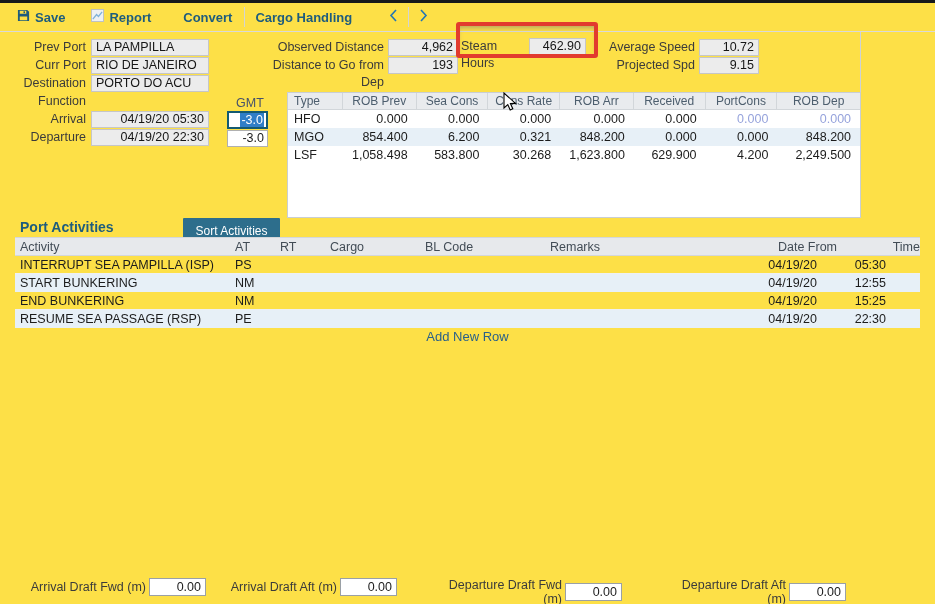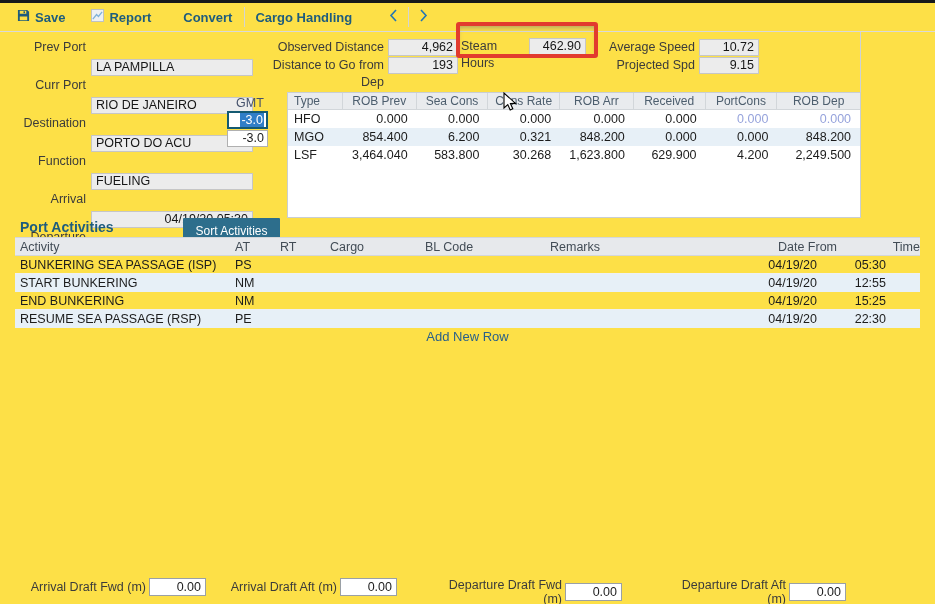--- a/index.html
+++ b/index.html
@@ -19,21 +19,21 @@
   .tb-sep { width:1px; height:20px; background:#d4d4d4; }
   .chev { display:flex; align-items:center; justify-content:center; width:18px; }
   
   .ro-field { background:#ececec; border:1px solid #c6c6c6; height:17px; line-height:15px; padding:0 4px; color:#161616; }
   .num { text-align:right; }
   .lbl { color:#3b3b3b; }
   
   .form-block { position:absolute; left:8px; top:39px; }
   .form-row { display:flex; margin-bottom:1px; }
   .form-row .lbl { width:78px; text-align:right; margin-right:5px; line-height:17px; }
-  .form-row .ro-field { width:162px;margin-top:20px; }
+  .form-row .ro-field { width:118px; }
   
   .gmt-label { position:absolute; left:236px; top:96px; color:#45516b; }
   .gmt-f1 { position:absolute; left:227px; top:111px; width:41px; height:18px;
             background:#fff; border:2px solid #145a72; text-align:right; padding:0 2px; line-height:14px; }
   .gmt-f1 .sel { background:#2f7ec7; color:#fff; padding:0 1px; }
   .gmt-f2 { position:absolute; left:227px; top:130px; width:41px; height:17px;
             background:#fff; border:1px solid #b0b0b0; text-align:right; padding:0 3px; line-height:15px; }
   
   .stat { position:absolute; display:flex; }
   .stat .lbl { text-align:right; line-height:17px; margin-right:4px; }
@@ -150,28 +150,28 @@
     <div class="form-row">
       <div class="lbl">Curr Port</div>
       <div class="ro-field">RIO DE JANEIRO</div>
     </div>
     <div class="form-row">
       <div class="lbl">Destination</div>
       <div class="ro-field">PORTO DO ACU</div>
     </div>
     <div class="form-row">
       <div class="lbl">Function</div>
-      <div class="ro-field">FUELING</div>
     </div>
     <div class="form-row">
       <div class="lbl">Arrival</div>
       <div class="ro-field num">04/19/20 05:30</div>
     </div>
     <div class="form-row">
       <div class="lbl">Departure</div>
+      <div class="ro-field num">04/19/20 22:30</div>
     </div>
   </div>
 
   <div class="gmt-label">GMT</div>
   <div class="gmt-f1">
     <span class="sel">-3.0</span>
   </div>
   <div class="gmt-f2">-3.0</div>
 
   <div class="stat" style="left:262px; top:39px;">
@@ -224,21 +224,21 @@
       <div class="fc1">854.400</div>
       <div class="fc2">6.200</div>
       <div class="fc3">0.321</div>
       <div class="fc4">848.200</div>
       <div class="fc5">0.000</div>
       <div class="fc6">0.000</div>
       <div class="fc7">848.200</div>
     </div>
     <div class="f-row">
       <div class="fc0">LSF</div>
-      <div class="fc1">3,464.040</div>
+      <div class="fc1">1,058.498</div>
       <div class="fc2">583.800</div>
       <div class="fc3">30.268</div>
       <div class="fc4">1,623.800</div>
       <div class="fc5">629.900</div>
       <div class="fc6">4.200</div>
       <div class="fc7">2,249.500</div>
     </div>
   </div>
 
   <div class="cursor-icon">
@@ -255,21 +255,21 @@
       <div class="ac0">Activity</div>
       <div class="ac1">AT</div>
       <div class="ac2">RT</div>
       <div class="ac3">Cargo</div>
       <div class="ac4">BL Code</div>
       <div class="ac5">Remarks</div>
       <div class="ac6">Date From</div>
       <div class="ac7">Time</div>
     </div>
     <div class="a-row">
-      <div class="ac0">BUNKERING SEA PASSAGE (ISP)</div>
+      <div class="ac0">INTERRUPT SEA PAMPILLA (ISP)</div>
       <div class="ac1">PS</div>
       <div class="ac2"></div>
       <div class="ac3"></div>
       <div class="ac4"></div>
       <div class="ac5"></div>
       <div class="ac6">04/19/20</div>
       <div class="ac7">05:30</div>
     </div>
     <div class="a-row alt">
       <div class="ac0">START BUNKERING</div>

